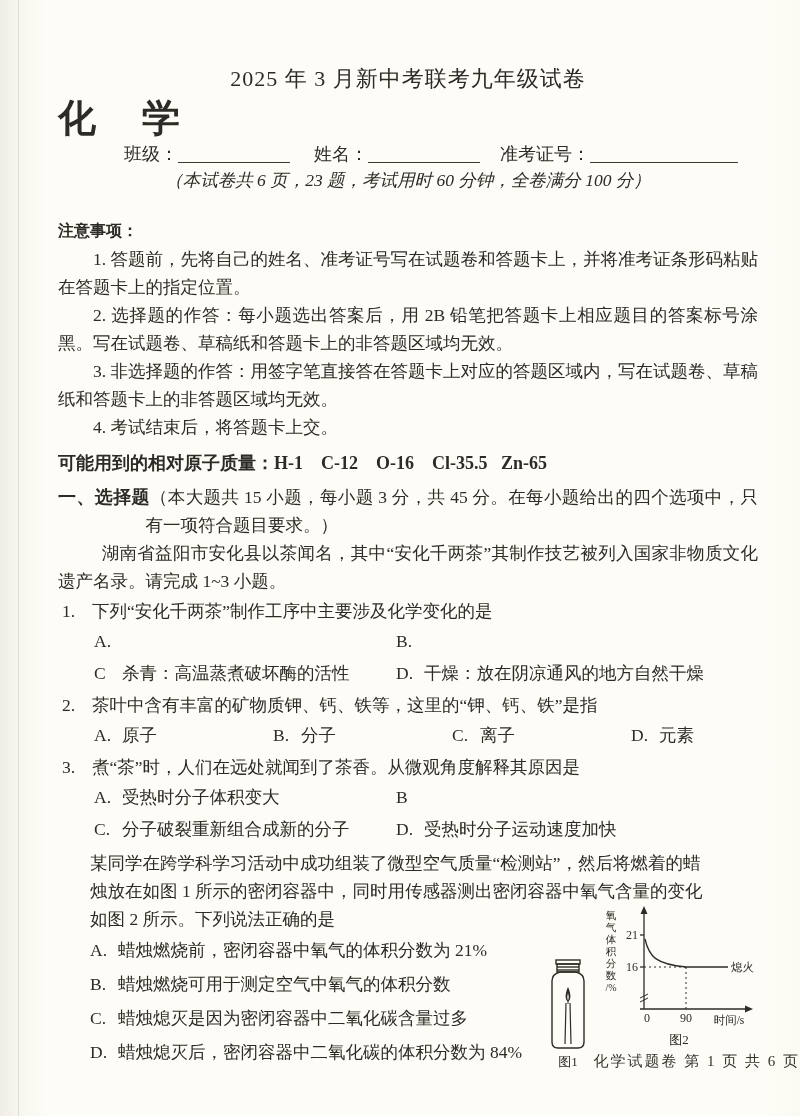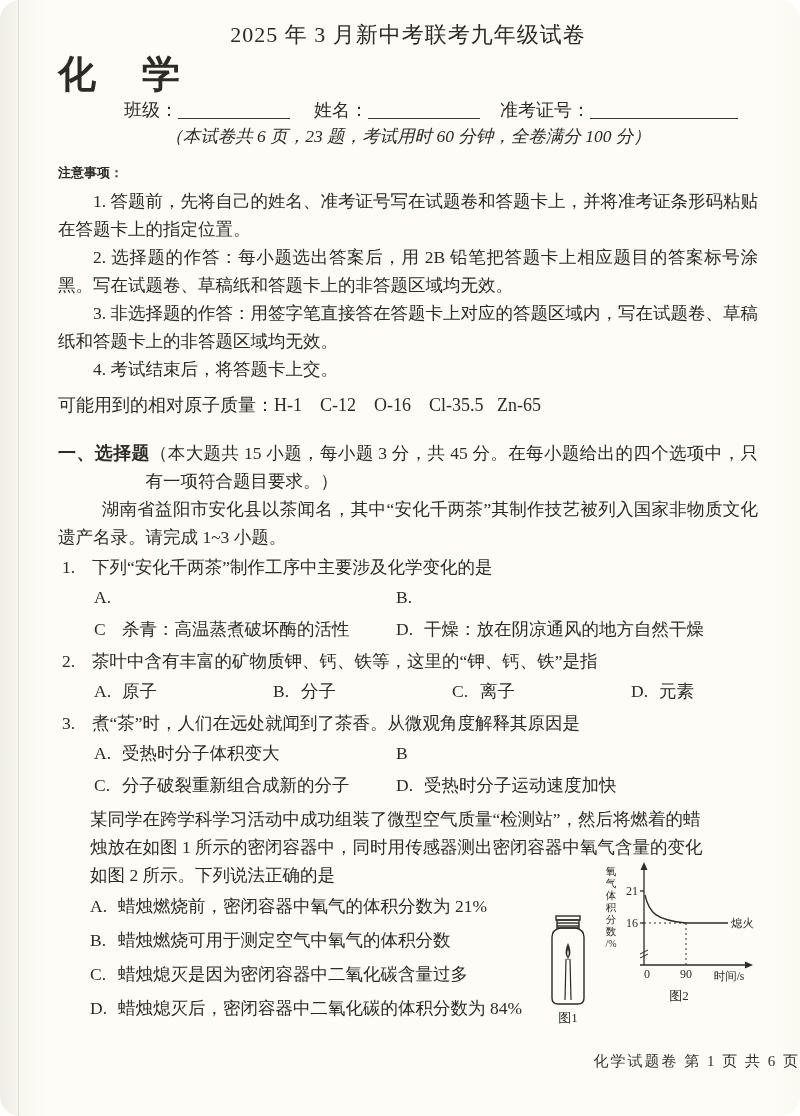--- a/index.html
+++ b/index.html
@@ -5,40 +5,39 @@
   * { margin:0; padding:0; box-sizing:border-box; }
   html,body { width:800px; background:#ffffff; }
   .sheet {
     position:relative;
     width:800px; height:1116px;
     overflow:hidden;
     color:#2e2b26;
     background:linear-gradient(90deg,#efede6 0,#f7f6ef 20px,#fdfcf6 46px,#fdfcf6 96%,#faf9f2 100%);
     font-family:"Liberation Serif","DejaVu Serif",serif;
     font-size:17.5px;
-    padding:21px 42px 0 58px;
-    border-radius:20px;
+    padding:65px 42px 0 58px;
   }
   .sheet::before {
     content:""; position:absolute; left:18px; top:0; bottom:0; width:1px;
     background:rgba(120,115,100,.18);
   }
   .t-title { font-size:22px; line-height:28px; text-align:center; letter-spacing:1px; }
   .t-subject { font-size:38px; line-height:46px; font-weight:bold; margin-top:2px; letter-spacing:4px; }
   .fields { padding-left:66px; font-size:18px; line-height:26px; white-space:nowrap; }
   .blank { display:inline-block; border-bottom:1.6px solid #3c3933; height:18px; vertical-align:-3px; }
   .blank.w1 { width:112px; margin-right:24px; }
   .blank.w2 { width:112px; margin-right:20px; }
   .blank.w3 { width:148px; }
   .meta { text-align:center; font-size:17.5px; line-height:26px;font-style:italic; }
-  .notice-title { font-size:13px; font-weight:bold; margin-top:10px; line-height:28px; }
+  .notice-title { font-size:16px; font-weight:bold; margin-top:24px; line-height:28px; }
   .para { line-height:28px; text-indent:2em; text-align:justify; }
-  .atomic { margin-top:8px; font-weight:normal; font-size:18px; line-height:28px; }
+  .atomic { margin-top:8px; font-weight:bold; font-size:18px; line-height:28px; }
   .atomic .vals { white-space:pre; }
-  .sec-heading { margin-top:20px; line-height:28px; padding-left:5em; text-indent:-5em; text-align:justify; }
+  .sec-heading { margin-top:6px; line-height:28px; padding-left:5em; text-indent:-5em; text-align:justify; }
   .sec-heading b { font-size:18px; }
   .intro { text-indent:2.5em; }
   .question { display:flex; margin-top:2px; line-height:28px; }
   .q-num { flex:none; width:34px; padding-left:4px; }
   .q-stem { flex:1; }
   .opt-row { display:flex; padding-left:36px; line-height:32px; }
   .opt { display:flex; }
   .opt.col2 { width:302px; }
   .opt.col4 { width:179px; }
   .olbl { flex:none; width:28px; }

